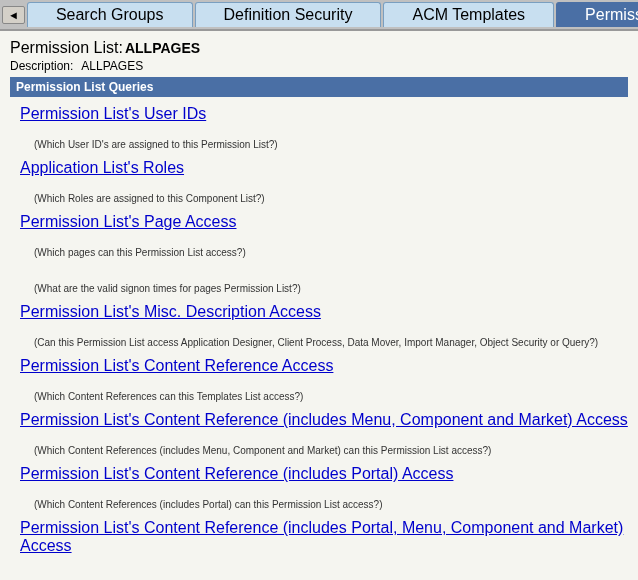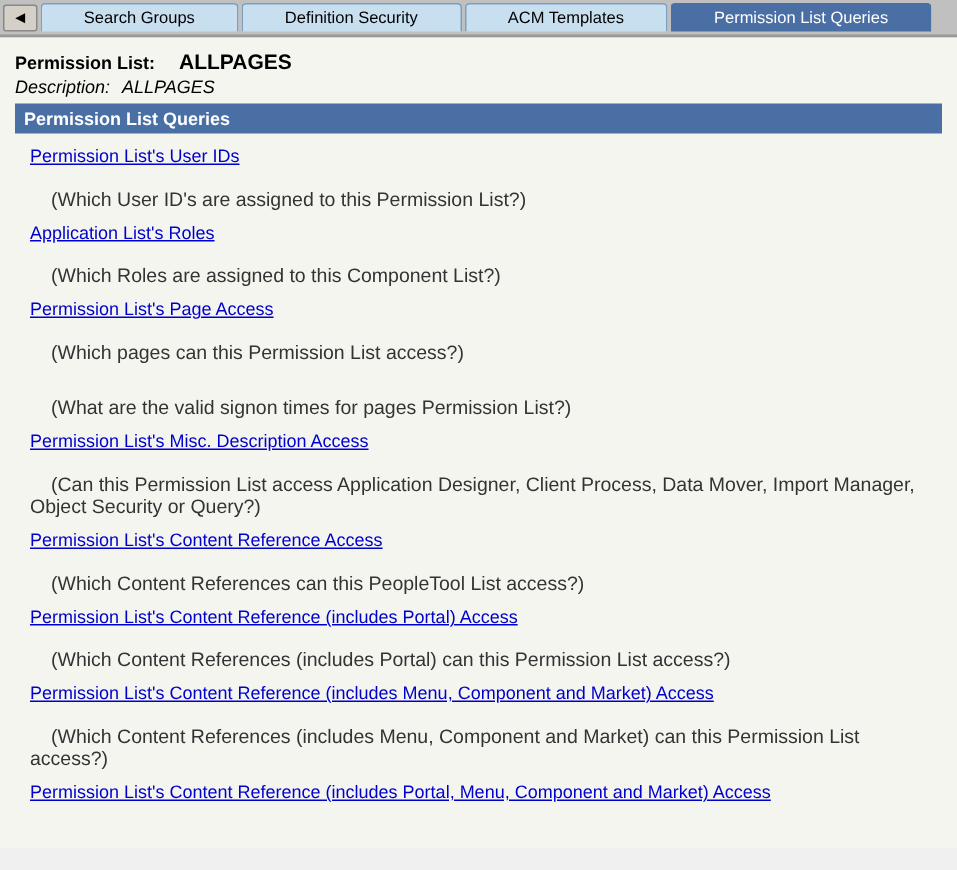--- a/index.html
+++ b/index.html
@@ -27,21 +27,21 @@
       display: flex;
       align-items: center;
       color: #000;
     }
     .nav-tab {
       background: #c8dff0;
       border: 1px solid #7a9fc0;
       border-bottom: none;
       border-radius: 3px 3px 0 0;
       padding: 3px 28px;
-      font-size: 11px;
+      font-size: 16px;
       cursor: pointer;
       color: #000;
       white-space: nowrap;
       text-align: right;
     }
     .nav-tab.active {
       background: #4a6fa5;
       color: #fff;
       border: 1px solid #4a6fa5;
       border-bottom: none;
@@ -49,34 +49,33 @@
     .content-area {
       background: #f5f5f0;
       padding: 8px 10px;
     }
     .perm-list-row {
       display: flex;
       align-items: baseline;
       margin-bottom: 2px;
     }
     .label-bold {
-      font-weight: bold;
-      font-size: 12px;
-      margin-right: 16px;
+      font-weight: normal;
+      font-size: 16px;
+      margin-right: 2px;
     }
     .value-allpages {
       font-weight: bold;
       font-size: 14px;
       color: #000;
     }
     .description-row {
       display: flex;
       align-items: flex-start;
       margin-bottom: 4px;
-      font-style: italic;
     }
     .desc-label {
       font-size: 12px;
       margin-right: 8px;
     }
     .desc-value {
       font-size: 12px;
     }
     .section-header {
       background: #4a6fa5;
@@ -87,26 +86,26 @@
       margin-bottom: 8px;
     }
     .query-item {
       margin-bottom: 8px;
       padding-left: 10px;
     }
     .query-link {
       color: #0000cc;
       text-decoration: underline;
       cursor: pointer;
-      font-size: 12px;
+      font-size: 16px;
       display: block;
     }
     .query-desc {
       color: #333;
-      font-size: 13px;
+      font-size: 10px;
       padding-left: 14px;
     }
   </style>
 </head>
 <body>
 
 <div class="nav-bar">
   <button class="nav-back-btn">
     <span>◄</span>
   </button>
@@ -126,18 +125,18 @@
     <span class="desc-value">ALLPAGES</span>
   </div>
   <div class="section-header">Permission List Queries</div>
 
   <div id="queries-container">
       <div class="query-item"><a class="query-link" href="#">Permission List's User IDs</a><br><span class="query-desc">(Which User ID's are assigned to this Permission List?)</span></div>
       <div class="query-item"><a class="query-link" href="#">Application List's Roles</a><br><span class="query-desc">(Which Roles are assigned to this Component List?)</span></div>
       <div class="query-item"><a class="query-link" href="#">Permission List's Page Access</a><br><span class="query-desc">(Which pages can this Permission List access?)</span></div>
       <div class="query-item"><br><span class="query-desc">(What are the valid signon times for pages Permission List?)</span></div>
       <div class="query-item"><a class="query-link" href="#">Permission List's Misc. Description Access</a><br><span class="query-desc">(Can this Permission List access Application Designer, Client Process, Data Mover, Import Manager, Object Security or Query?)</span></div>
-      <div class="query-item"><a class="query-link" href="#">Permission List's Content Reference Access</a><br><span class="query-desc">(Which Content References can this PeopleTool List access?)</span></div>
+      <div class="query-item"><a class="query-link" href="#">Permission List's Content Reference Access</a><br><span class="query-desc">(Which Content References can this Templates List access?)</span></div>
+      <div class="query-item"><a class="query-link" href="#">Permission List's Content Reference (includes Menu, Component and Market) Access</a><br><span class="query-desc">(Which Content References (includes Menu, Component and Market) can this Permission List access?)</span></div>
       <div class="query-item"><a class="query-link" href="#">Permission List's Content Reference (includes Portal) Access</a><br><span class="query-desc">(Which Content References (includes Portal) can this Permission List access?)</span></div>
-      <div class="query-item"><a class="query-link" href="#">Permission List's Content Reference (includes Menu, Component and Market) Access</a><br><span class="query-desc">(Which Content References (includes Menu, Component and Market) can this Permission List access?)</span></div>
       <div class="query-item"><a class="query-link" href="#">Permission List's Content Reference (includes Portal, Menu, Component and Market) Access</a><br></div>
     </div>
 </div>
 
 </body></html>

